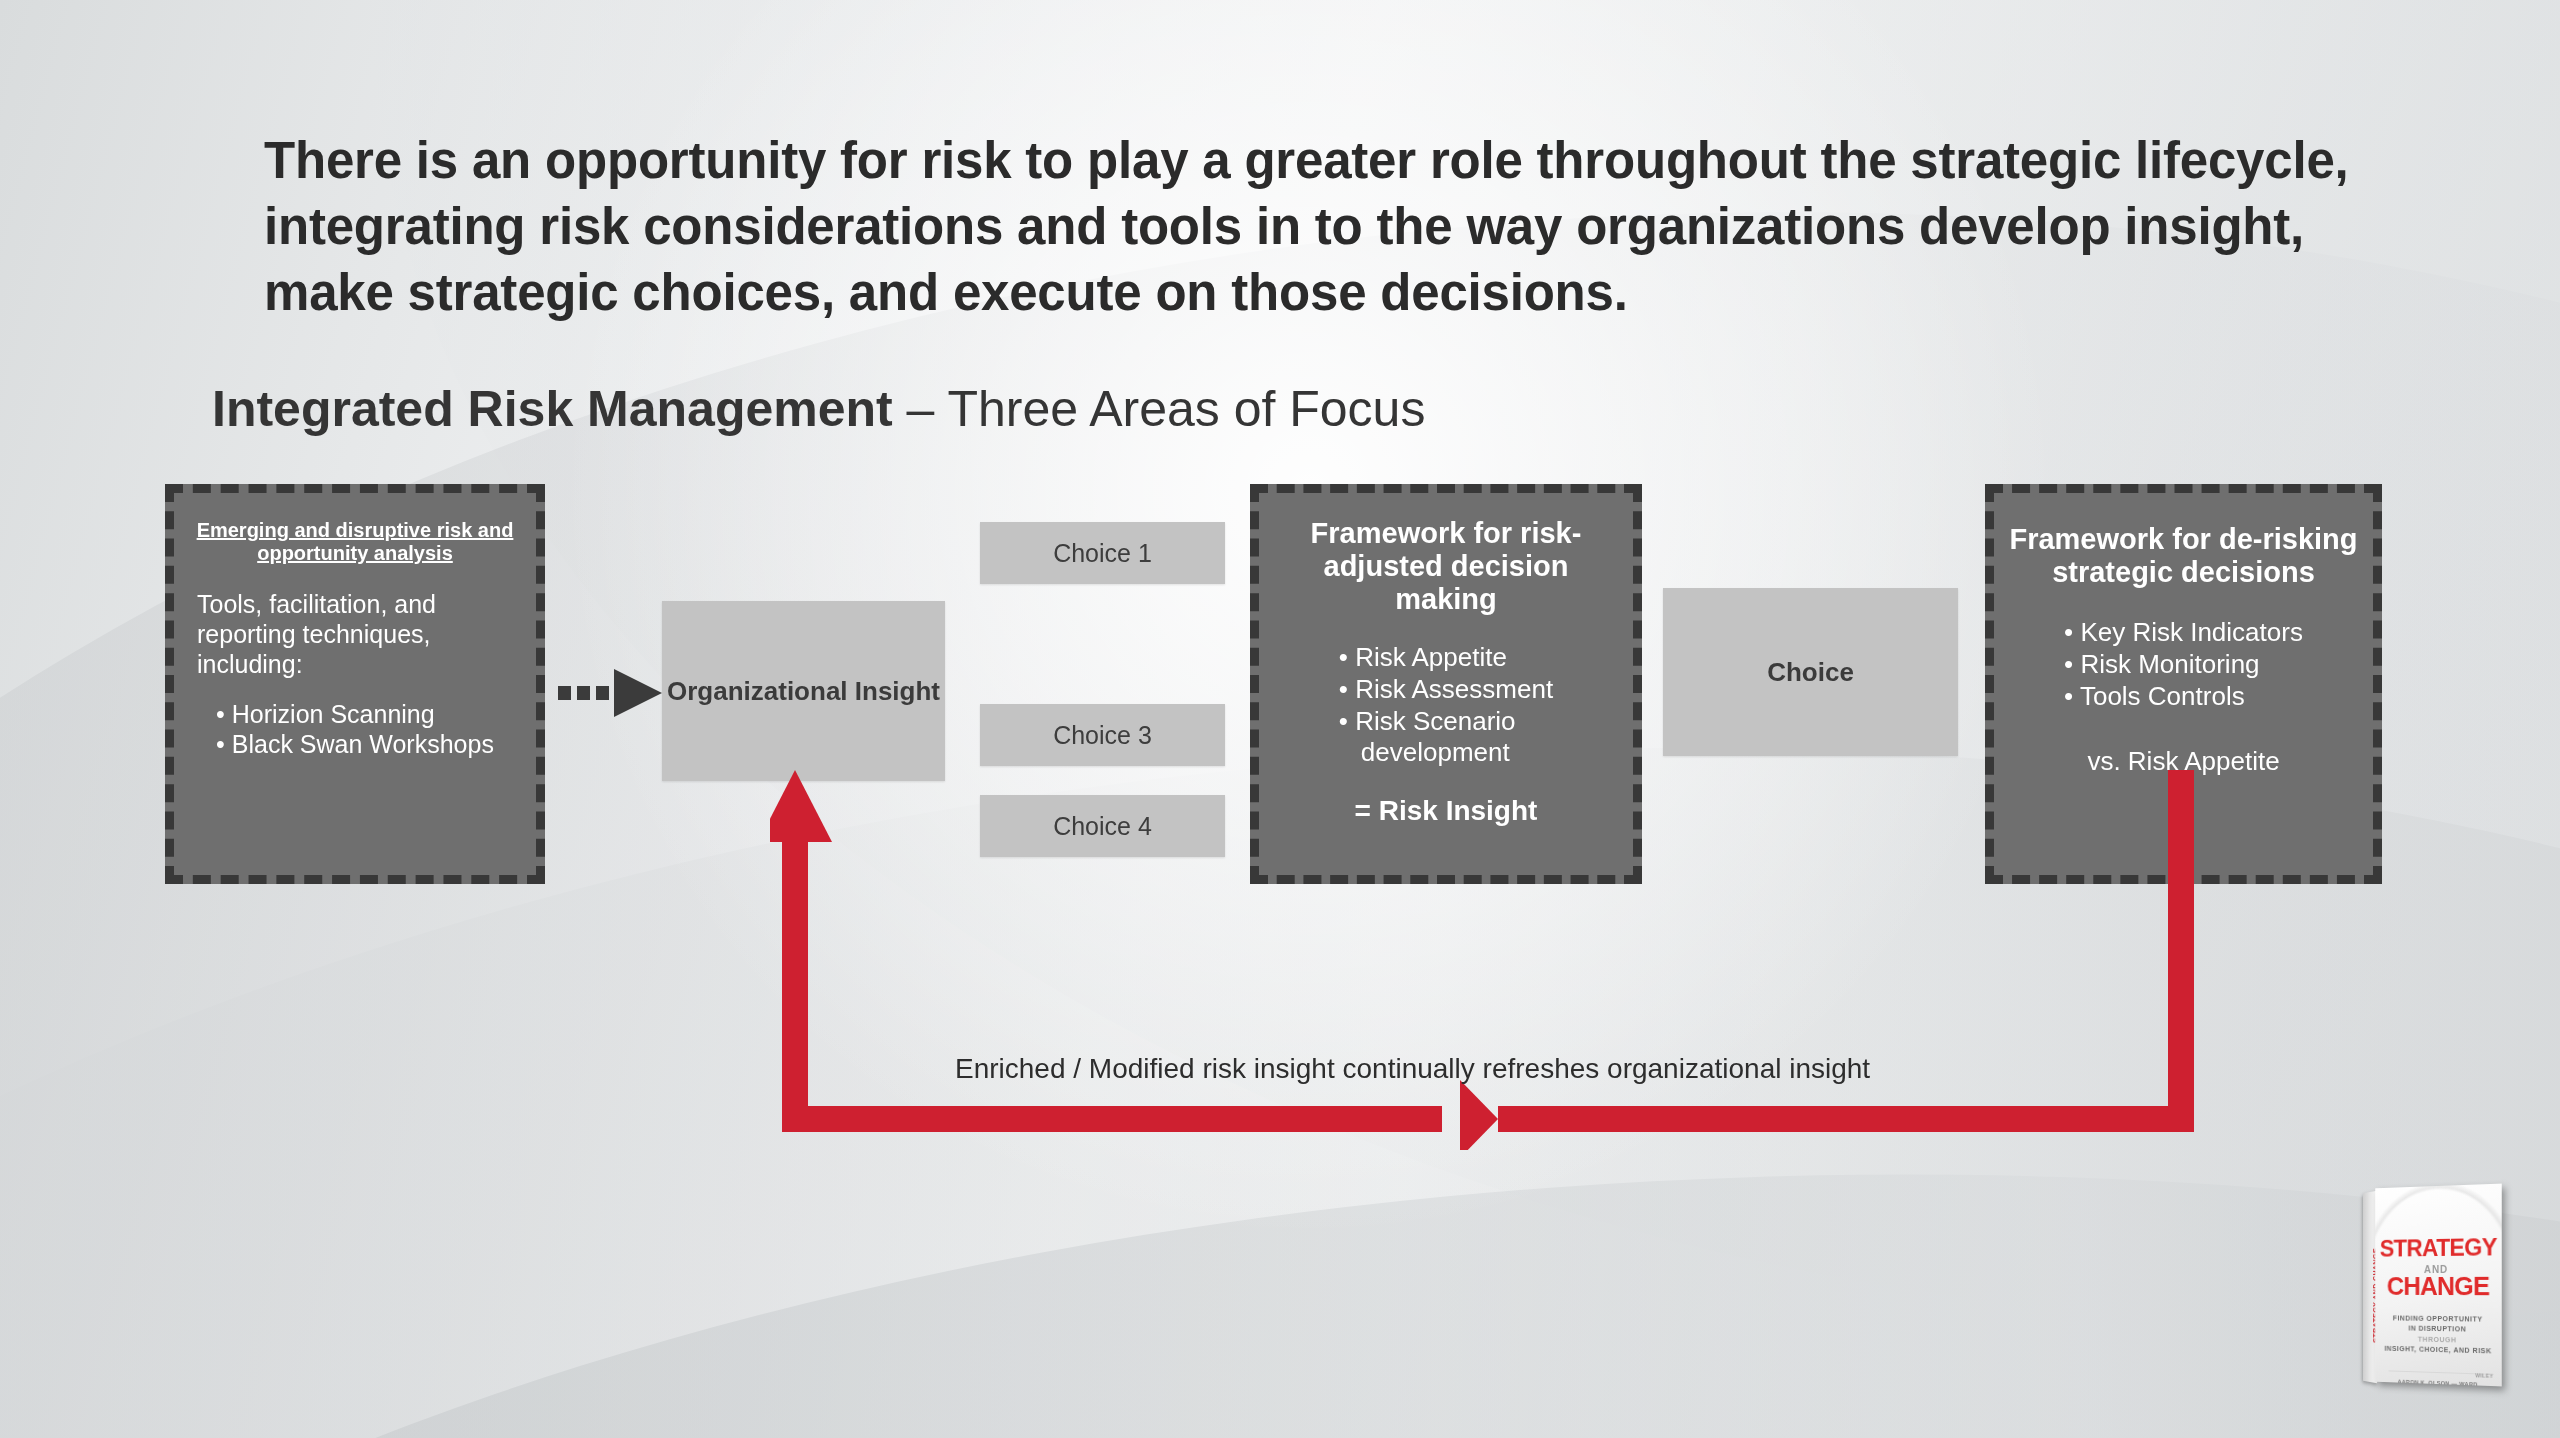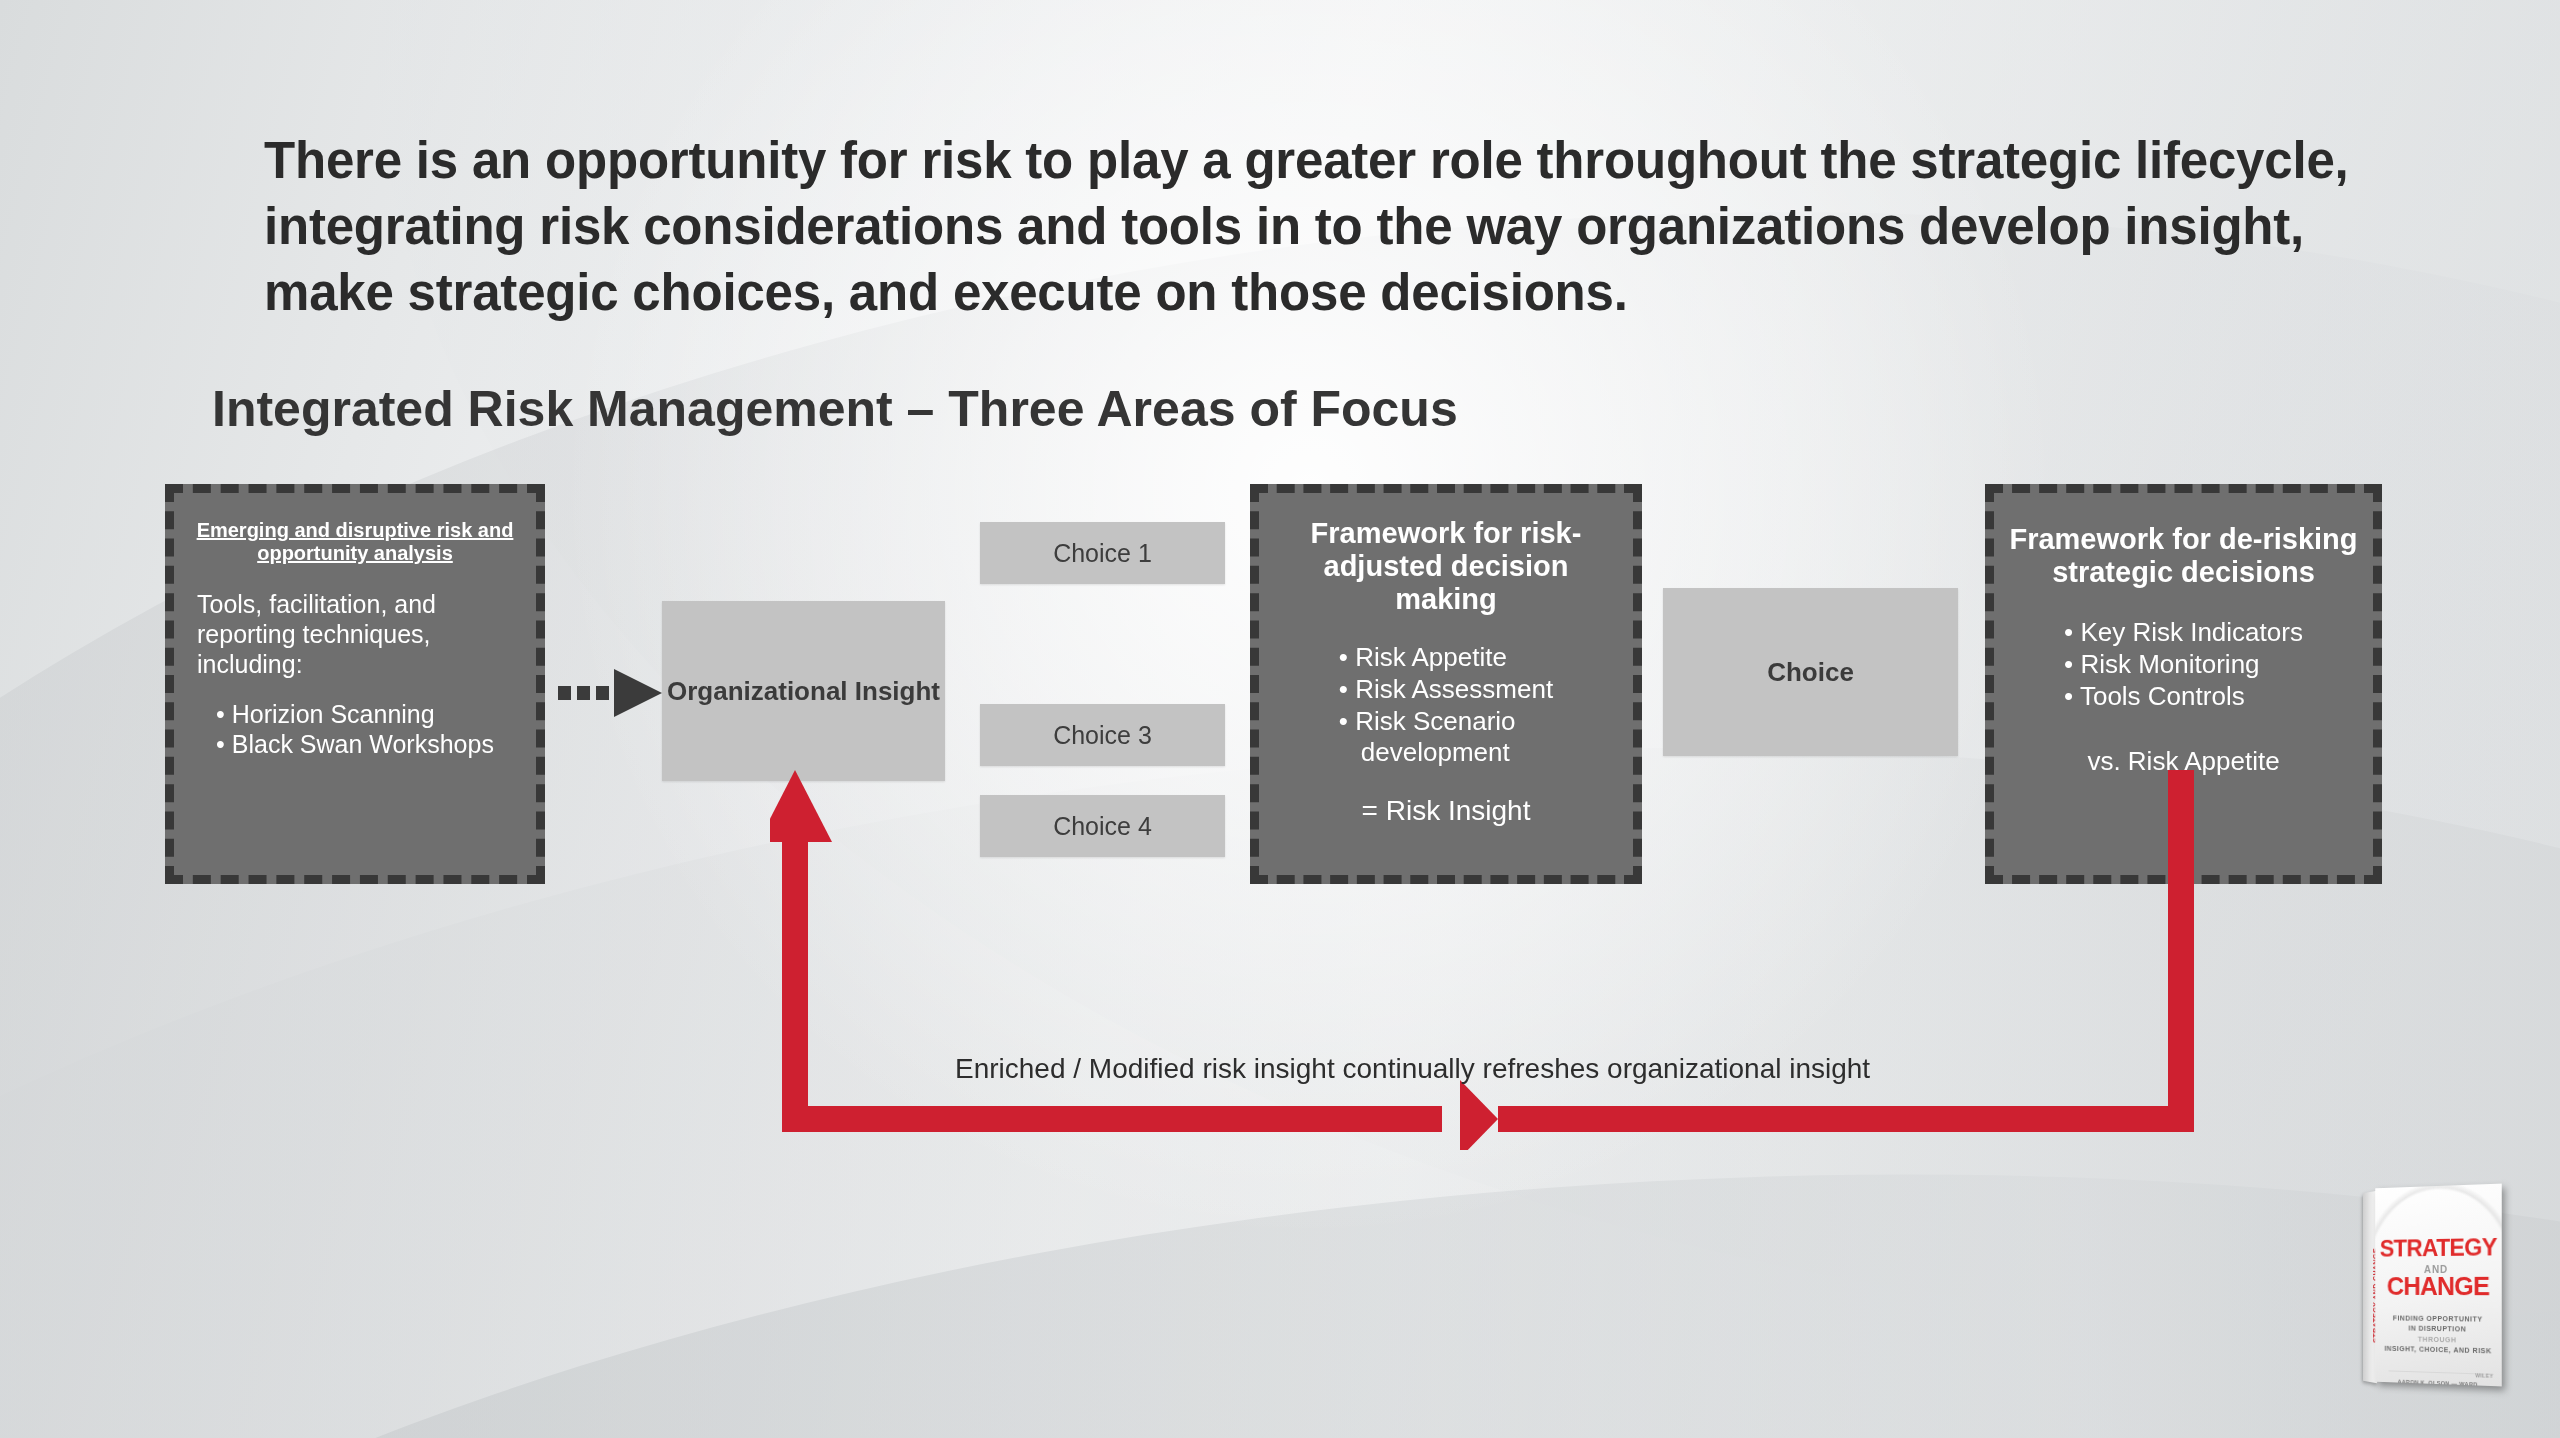--- a/index.html
+++ b/index.html
@@ -92,21 +92,21 @@
 
   .subtitle {
     position: absolute;
     left: 212px;
     top: 380px;
     font-size: 50px;
     color: #353535;
     white-space: nowrap;
   }
   .subtitle .bold { font-weight: 700; }
-  .subtitle .light { font-weight: 700; }
+  .subtitle .light { font-weight: 400; }
 
   
   .panel {
     position: absolute;
     background: #6f6f6f;
     border: 9px dashed #383838;
     box-sizing: border-box;
     color: #ffffff;
     text-align: center;
     padding: 10px 14px;
@@ -120,21 +120,21 @@
     line-height: 1.2;
   }
   .panel .p-list {
     text-align: left;
     font-weight: 400;
     line-height: 1.22;
     margin: 0 auto;
     display: inline-block;
   }
   .panel .p-foot {
-    font-weight: 400;
+    font-weight: 700;
   }
 
   
   #panel-emerging {
     left: 165px; top: 484px; width: 380px; height: 400px;
   }
   #panel-emerging .p-title { font-size: 20px; padding-top: 16px; text-decoration: underline; }
   #panel-emerging .p-sub { font-size: 25px; text-align: left; padding: 24px 4px 0 9px; }
   #panel-emerging .p-list { font-size: 25px; margin-top: 20px; padding-left: 0px; }
 

